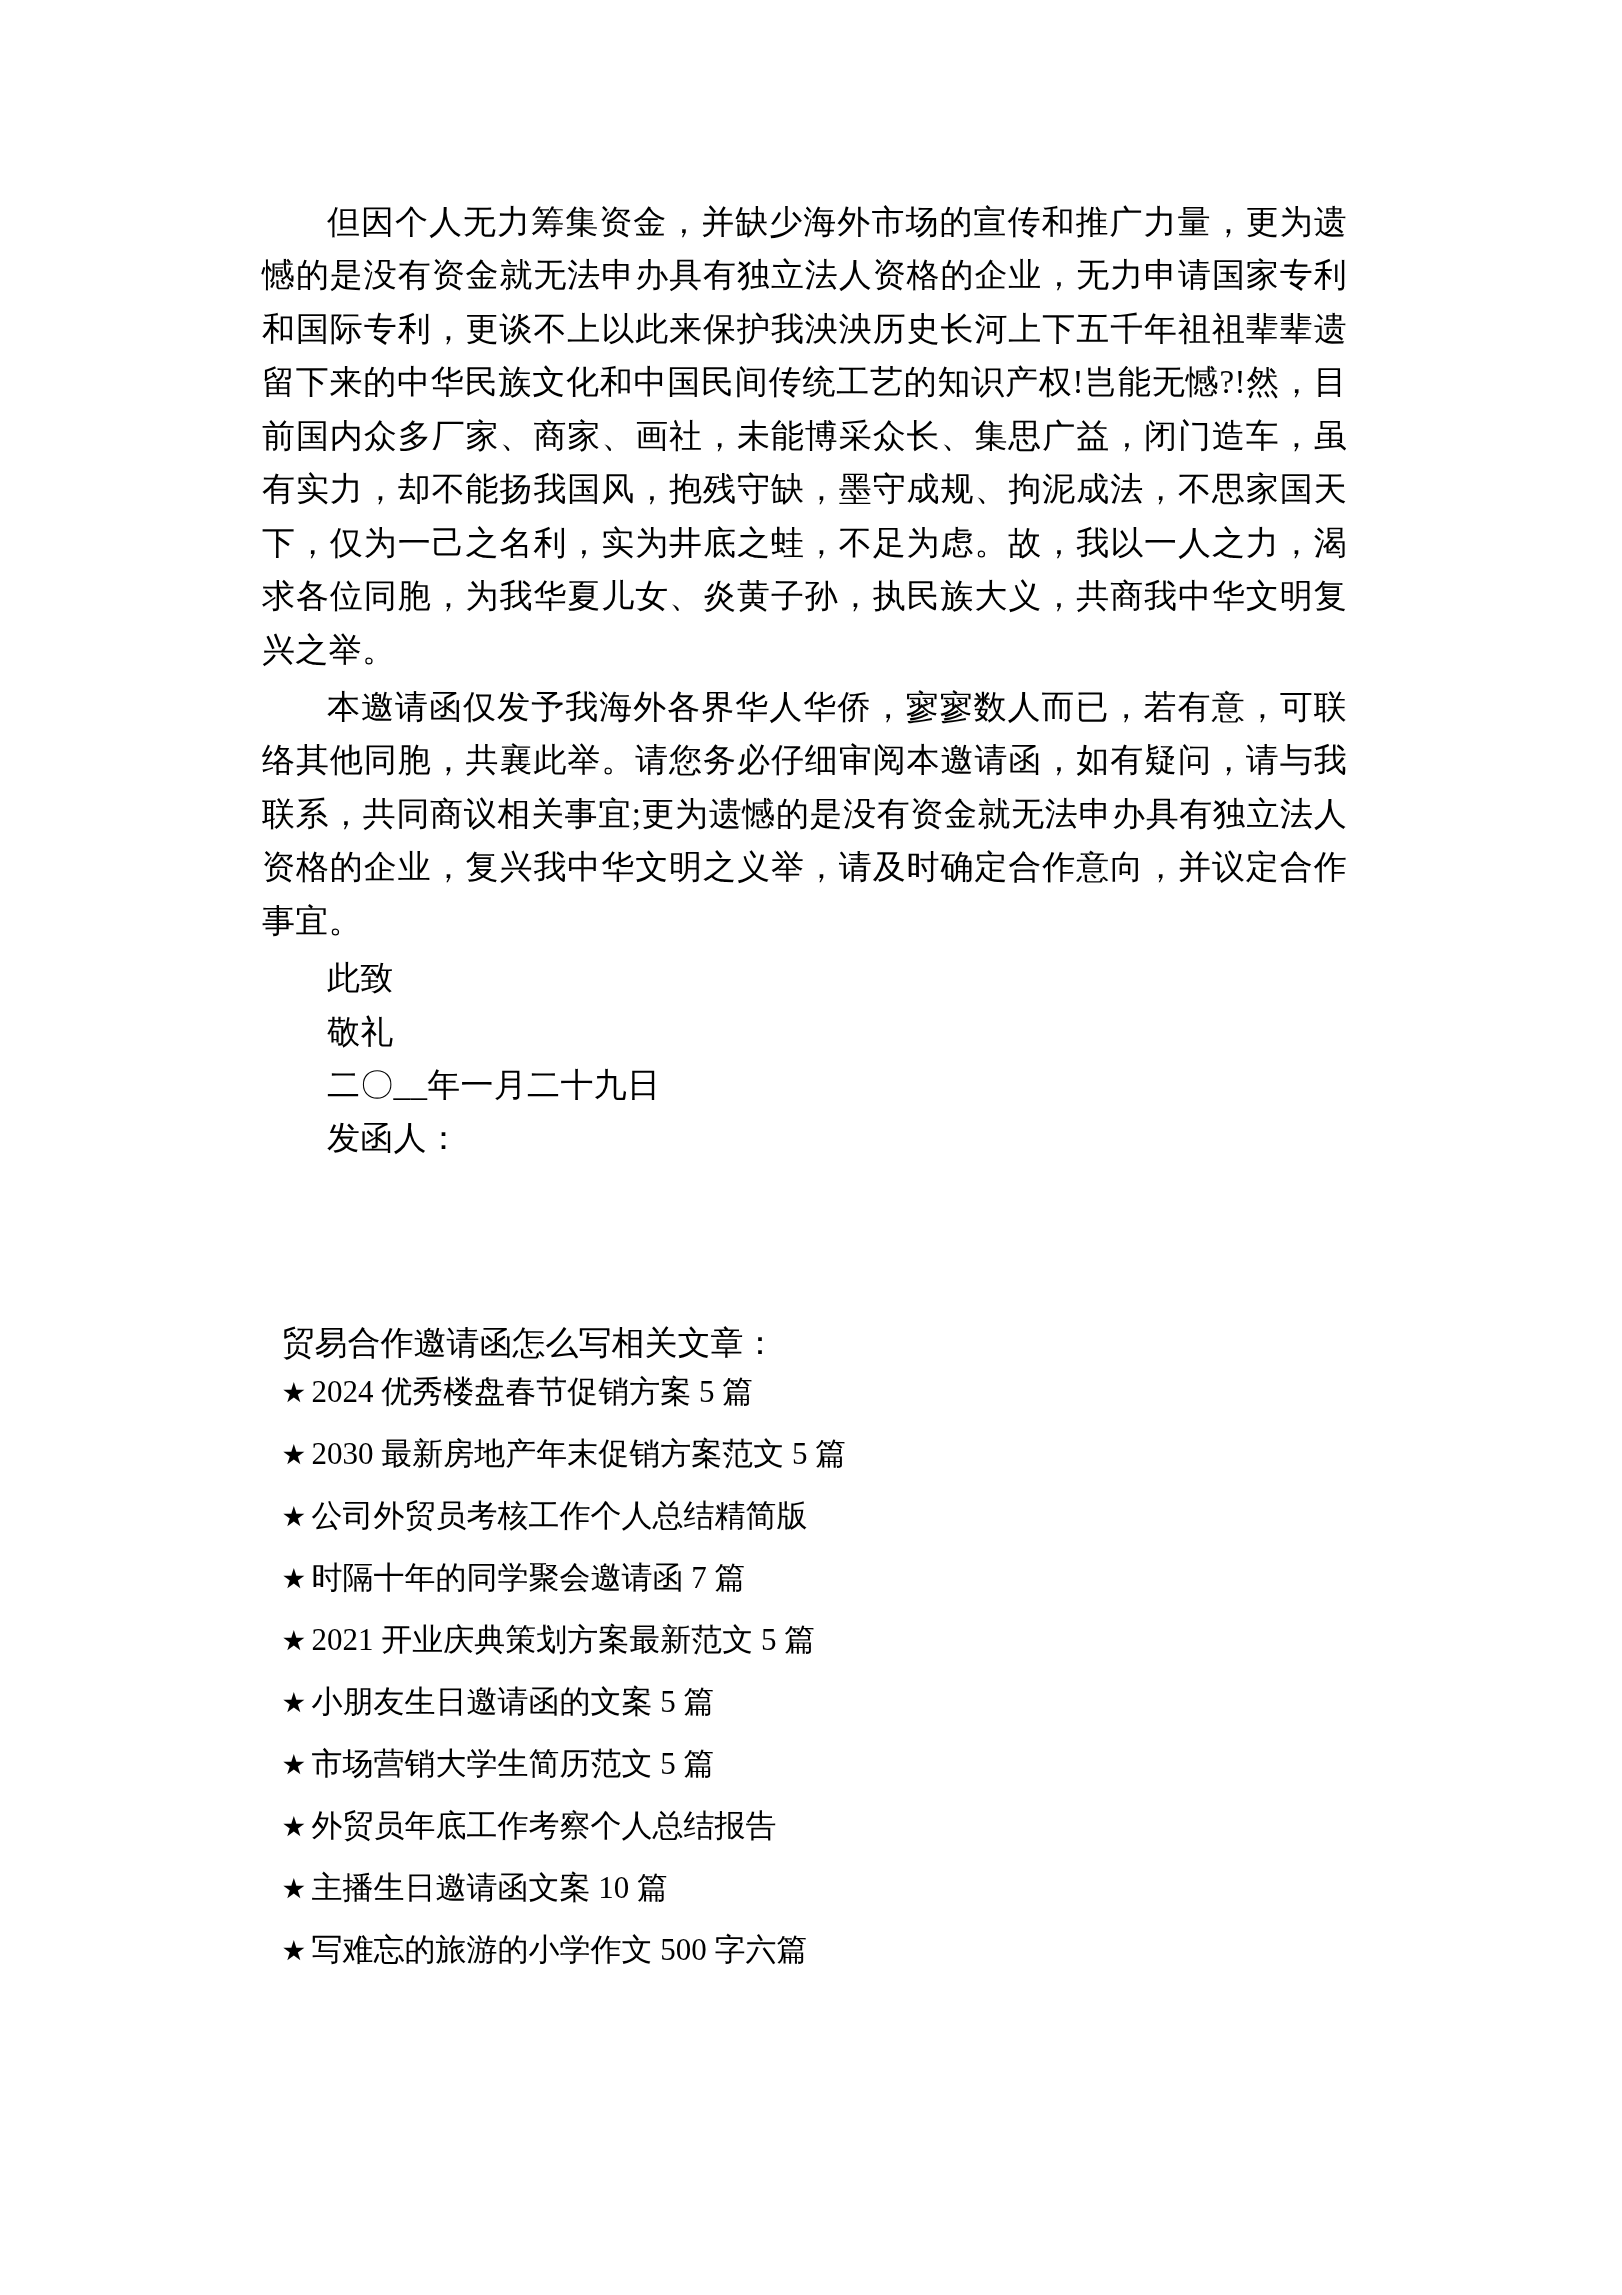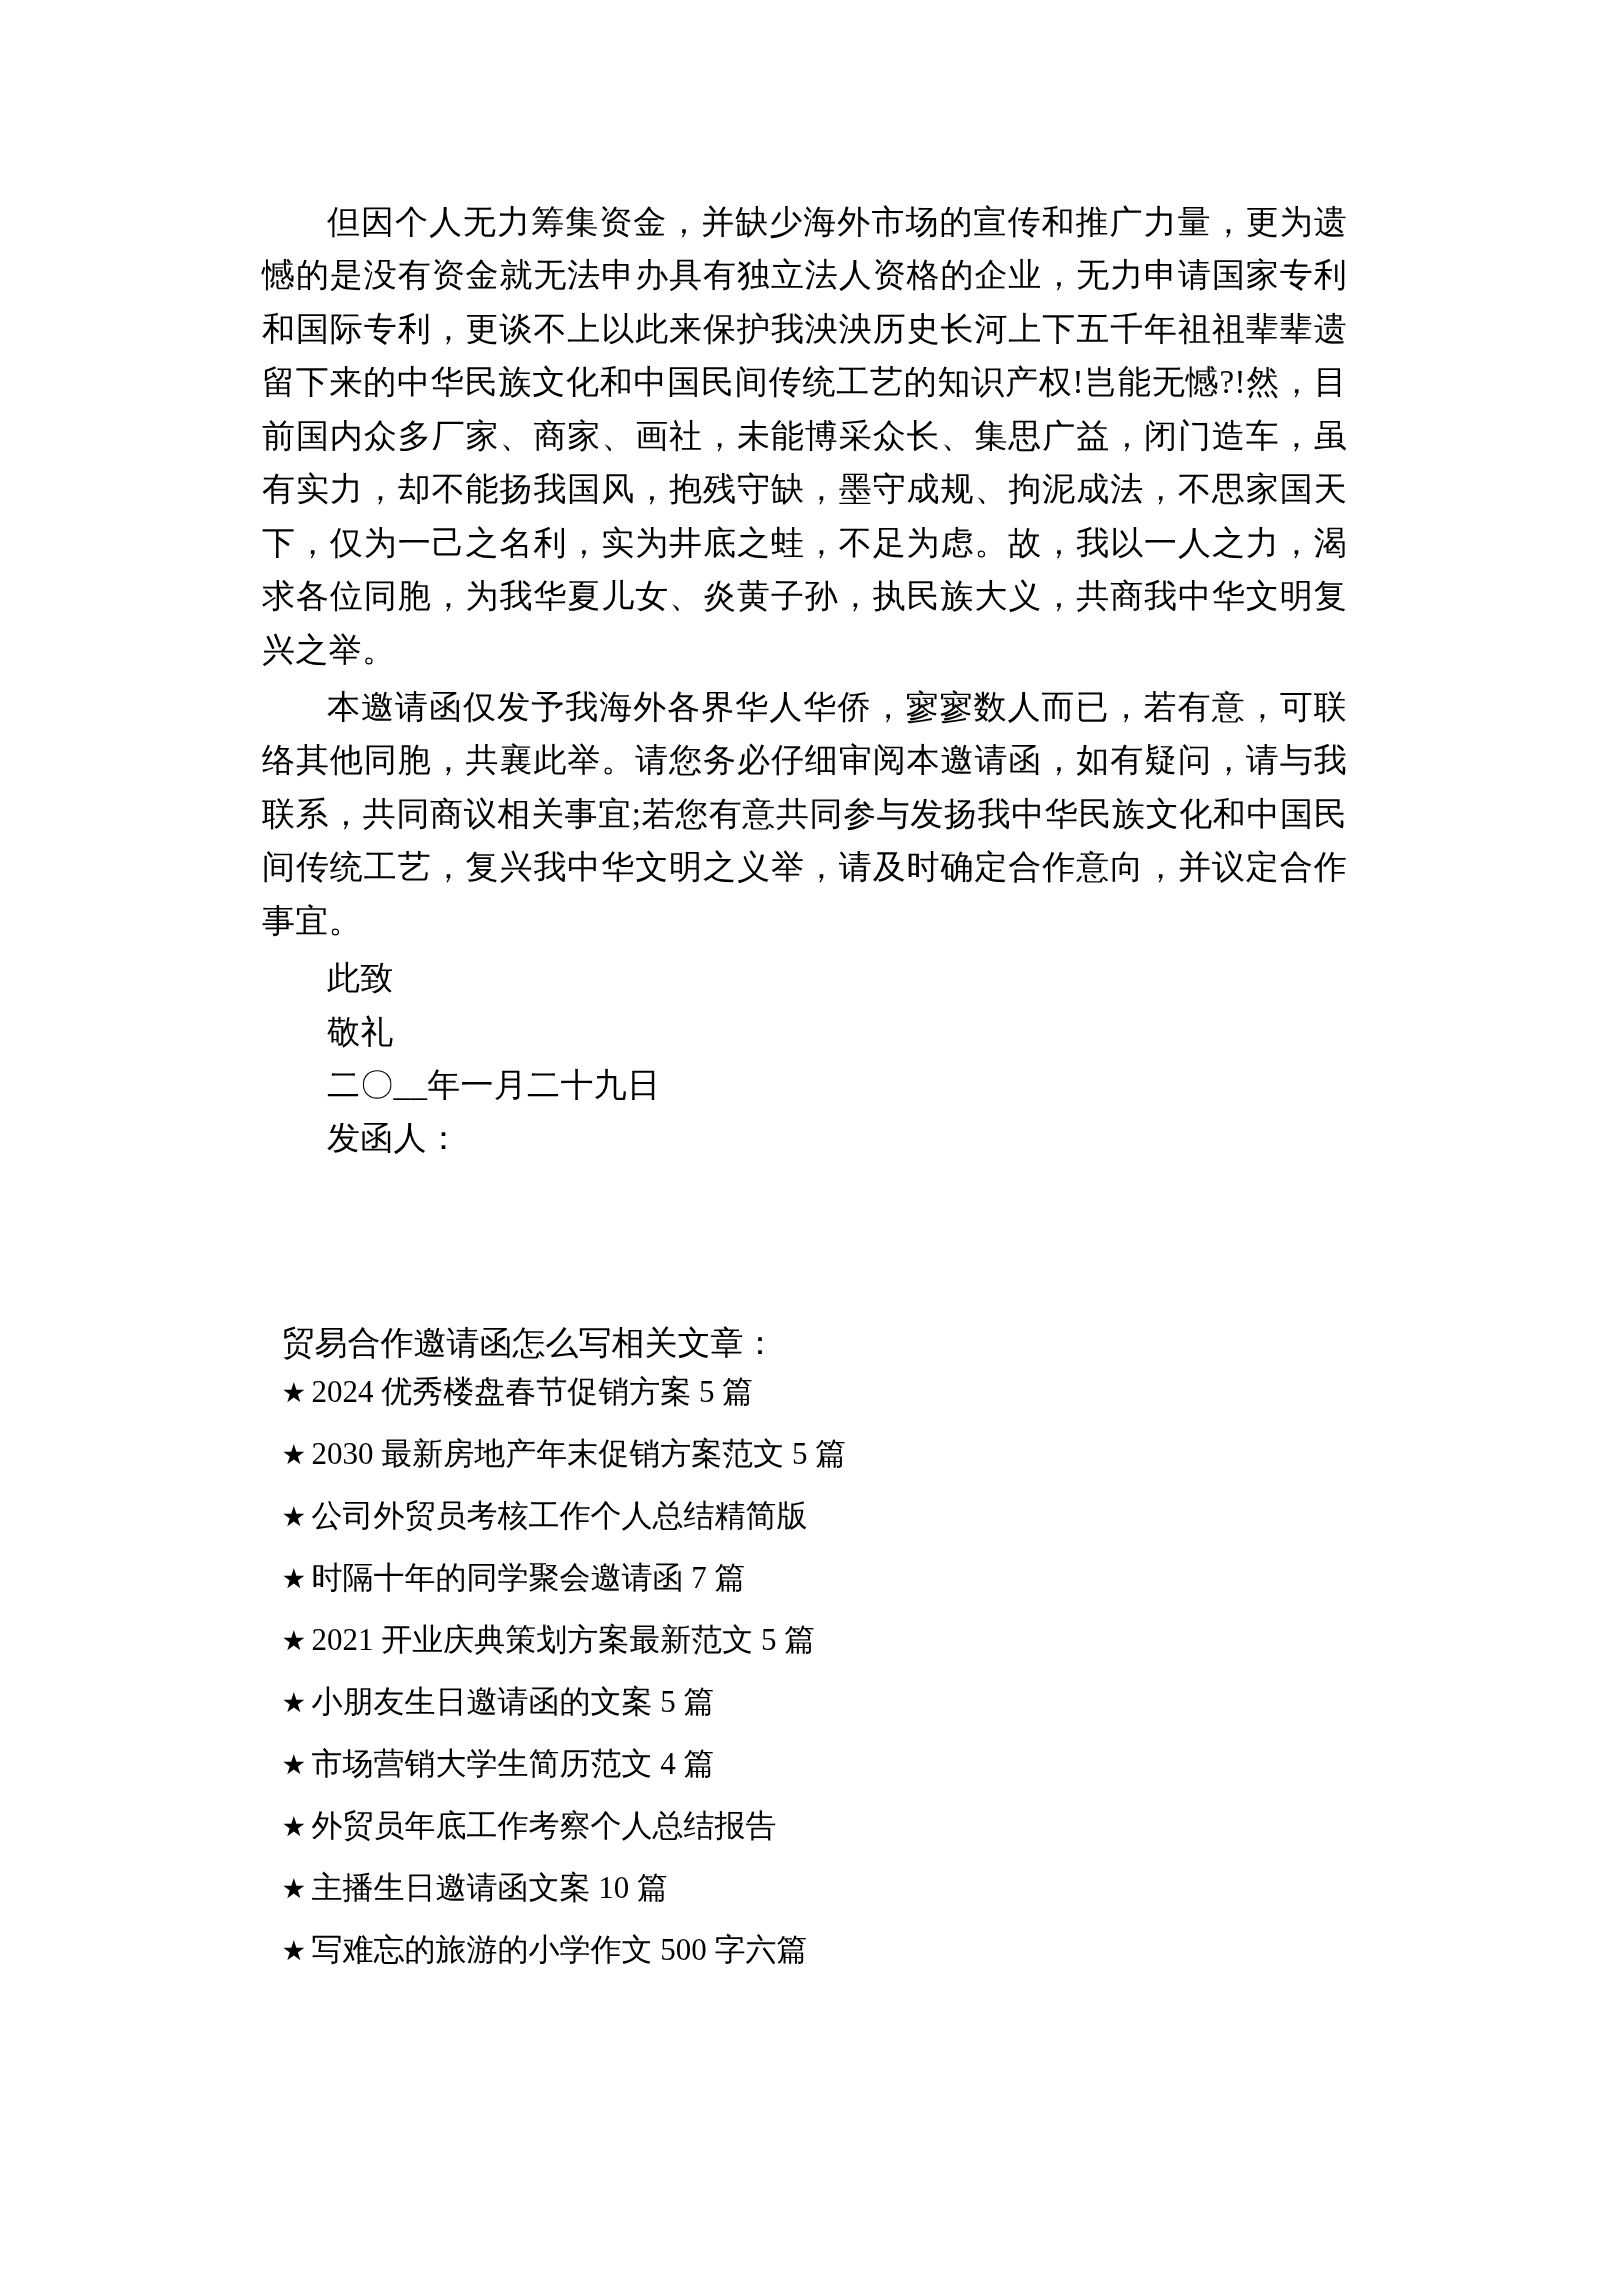--- a/index.html
+++ b/index.html
@@ -74,21 +74,21 @@
     display: inline-block;
   }
 </style>
 </head>
 <body>
 
 <div class="page">
 
   <div class="body-text">
     <p class="para">但因个人无力筹集资金，并缺少海外市场的宣传和推广力量，更为遗憾的是没有资金就无法申办具有独立法人资格的企业，无力申请国家专利和国际专利，更谈不上以此来保护我泱泱历史长河上下五千年祖祖辈辈遗留下来的中华民族文化和中国民间传统工艺的知识产权!岂能无憾?!然，目前国内众多厂家、商家、画社，未能博采众长、集思广益，闭门造车，虽有实力，却不能扬我国风，抱残守缺，墨守成规、拘泥成法，不思家国天下，仅为一己之名利，实为井底之蛙，不足为虑。故，我以一人之力，渴求各位同胞，为我华夏儿女、炎黄子孙，执民族大义，共商我中华文明复兴之举。</p>
-    <p class="para">本邀请函仅发予我海外各界华人华侨，寥寥数人而已，若有意，可联络其他同胞，共襄此举。请您务必仔细审阅本邀请函，如有疑问，请与我联系，共同商议相关事宜;若您有意共同参与发扬我中华民族文化和中国民间传统工艺，复兴我中华文明之义举，请及时确定合作意向，并议定合作事宜。</p>
+    <p class="para">本邀请函仅发予我海外各界华人华侨，寥寥数人而已，若有意，可联络其他同胞，共襄此举。请您务必仔细审阅本邀请函，如有疑问，请与我联系，共同商议相关事宜;更为遗憾的是没有资金就无法申办具有独立法人资格的企业，复兴我中华文明之义举，请及时确定合作意向，并议定合作事宜。</p>
 
     <div class="closing-block">
       <p class="short-line">此致</p>
       <p class="short-line">敬礼</p>
       <p class="short-line">二〇__年一月二十九日</p>
       <p class="short-line">发函人：</p>
     </div>
   </div>
 
   <div class="spacer-big"></div>
@@ -115,21 +115,21 @@
       <li>
         <span class="star">★</span>
         <span class="item-text">2021 开业庆典策划方案最新范文 5 篇</span>
       </li>
       <li>
         <span class="star">★</span>
         <span class="item-text">小朋友生日邀请函的文案 5 篇</span>
       </li>
       <li>
         <span class="star">★</span>
-        <span class="item-text">市场营销大学生简历范文 4 篇</span>
+        <span class="item-text">市场营销大学生简历范文 5 篇</span>
       </li>
       <li>
         <span class="star">★</span>
         <span class="item-text">外贸员年底工作考察个人总结报告</span>
       </li>
       <li>
         <span class="star">★</span>
         <span class="item-text">主播生日邀请函文案 10 篇</span>
       </li>
       <li>

